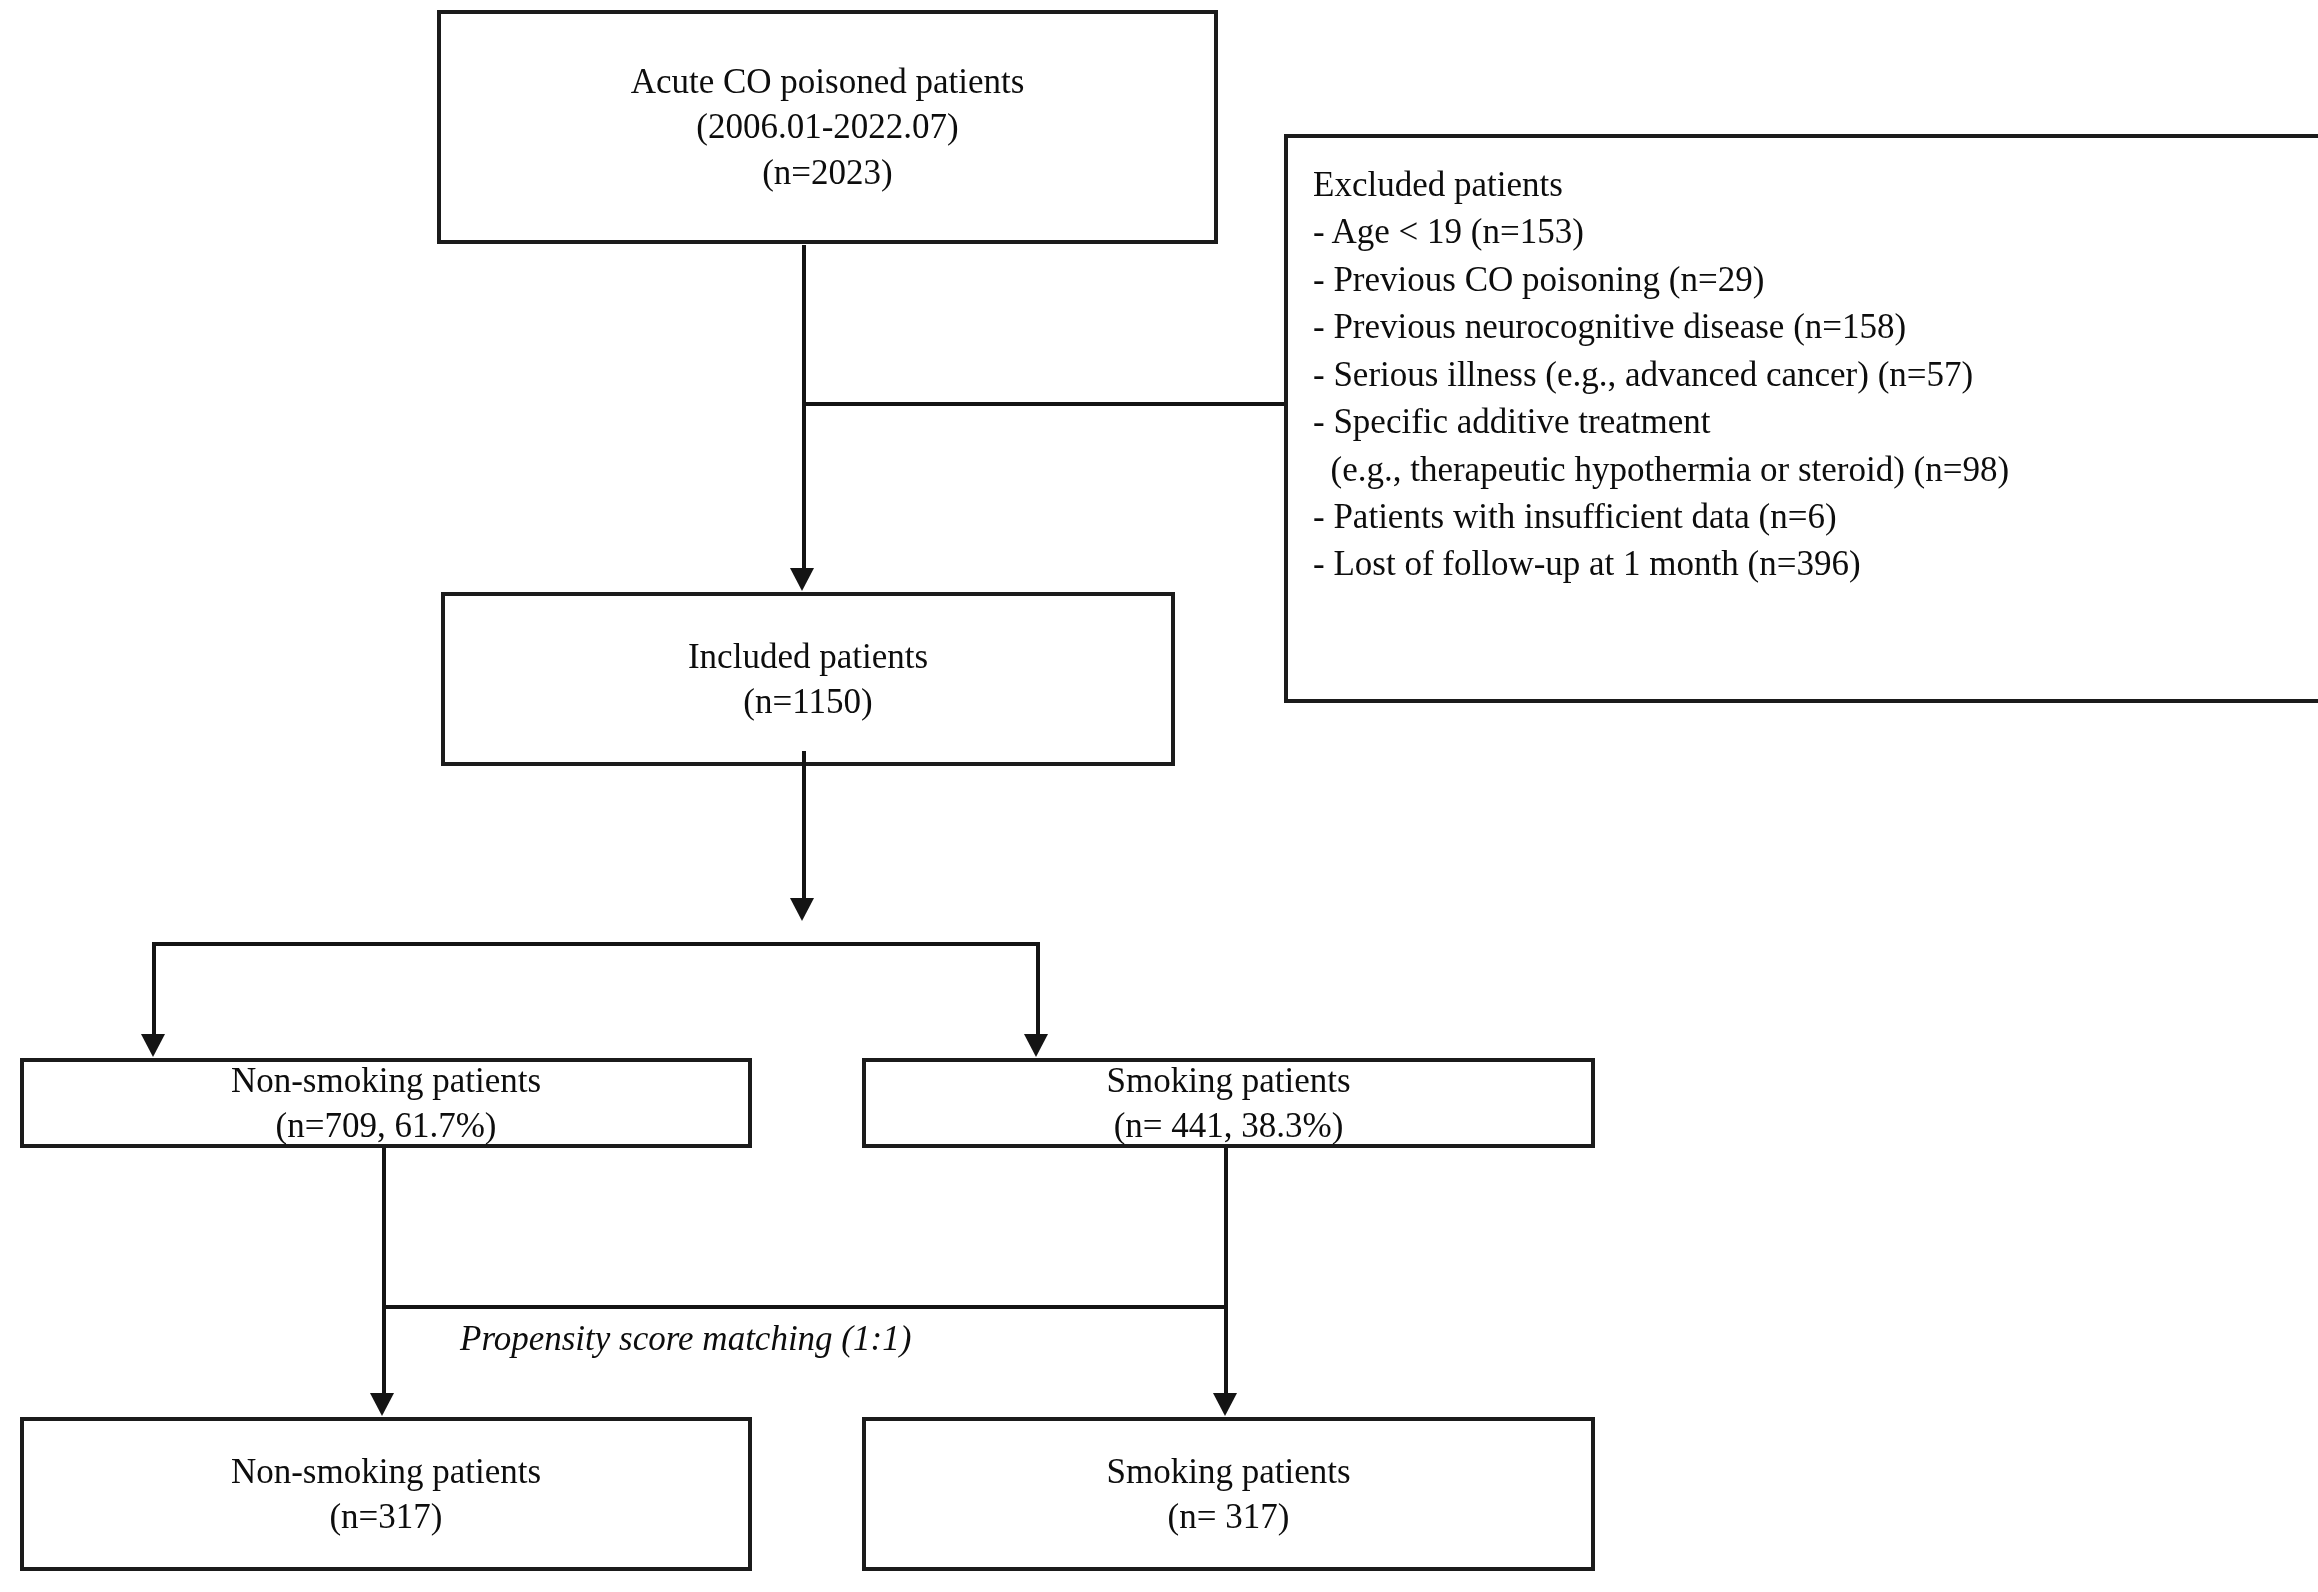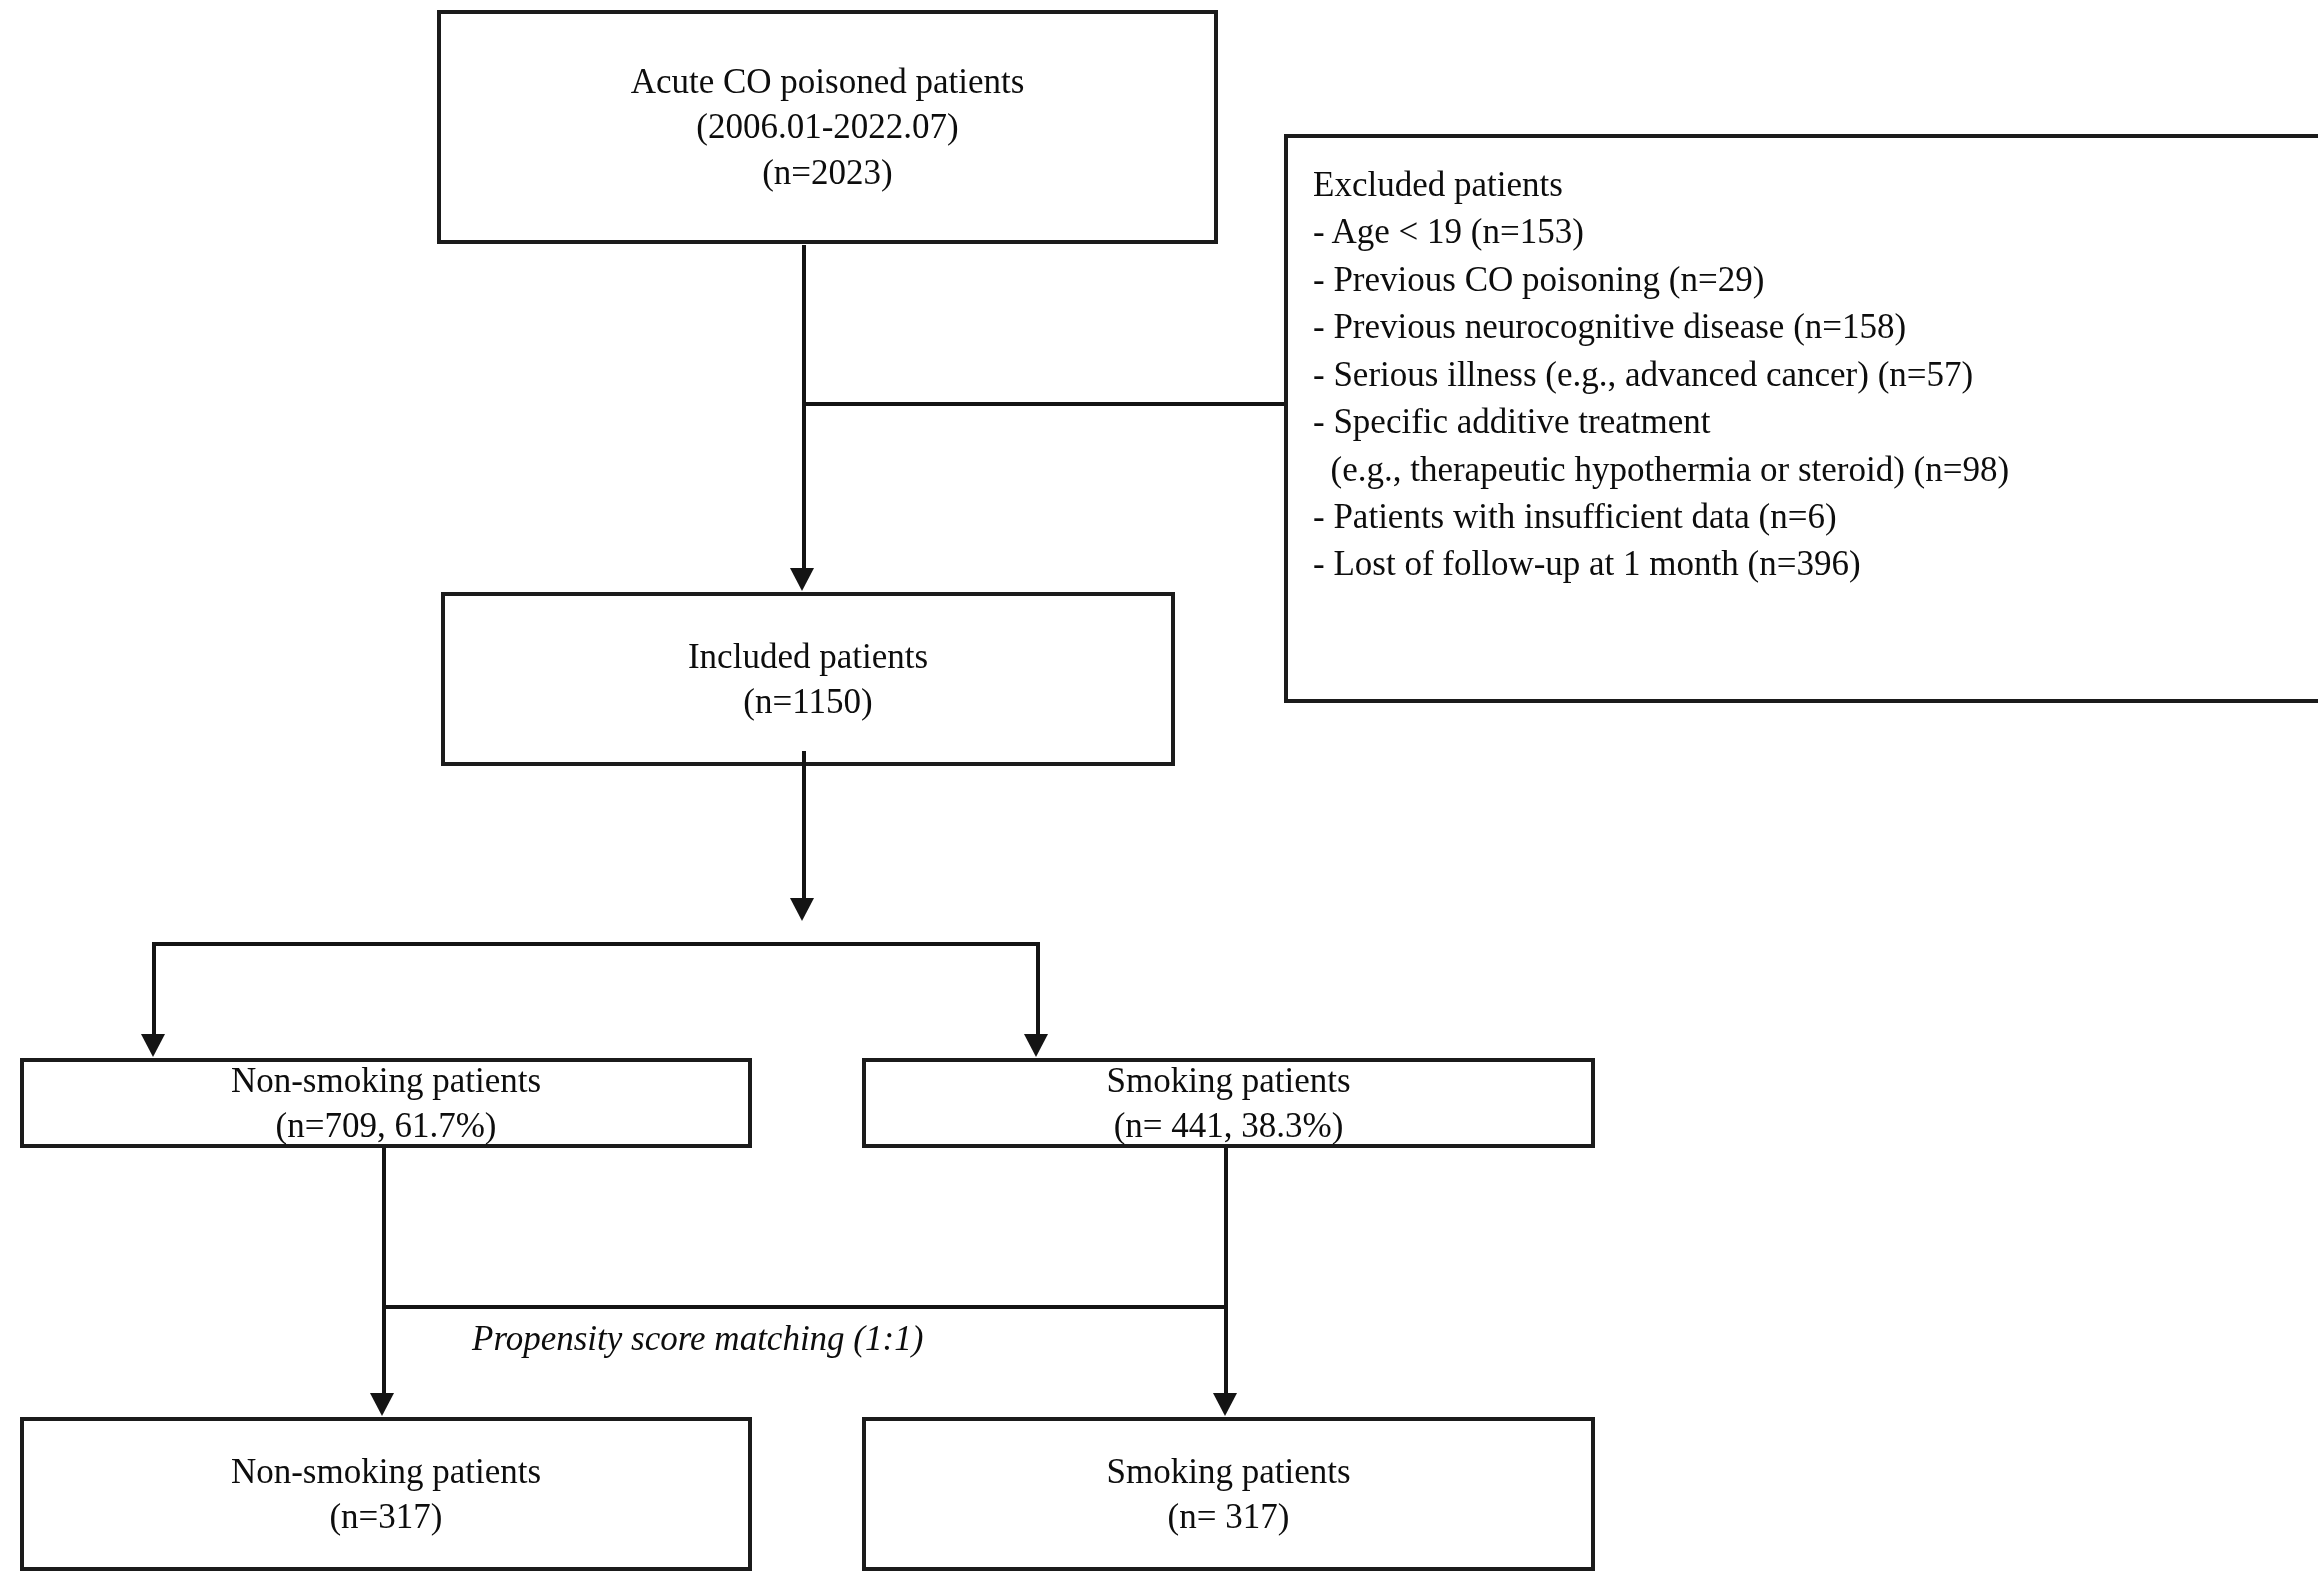--- a/index.html
+++ b/index.html
@@ -78,21 +78,21 @@
   </div>
 
   <div class="vline" style="left:382px;top:1148px;height:246px;"></div>
   <div class="arrow-d" style="left:370px;top:1393px;"></div>
 
   <div class="vline" style="left:1224px;top:1148px;height:246px;"></div>
   <div class="arrow-d" style="left:1213px;top:1393px;"></div>
 
   <div class="hline" style="left:382px;top:1305px;width:846px;"></div>
 
-  <div class="psm" style="left:472px;top:1319px;">Propensity score matching (1:1)</div>
+  <div class="psm" style="left:460px;top:1319px;">Propensity score matching (1:1)</div>
 
   <div class="box" style="left:20px;top:1417px;width:732px;height:154px;">
     <span class="ln">Non-smoking patients</span>
     <span class="ln">(n=317)</span>
   </div>
 
   <div class="box" style="left:862px;top:1417px;width:733px;height:154px;">
     <span class="ln">Smoking patients</span>
     <span class="ln">(n= 317)</span>
   </div>

